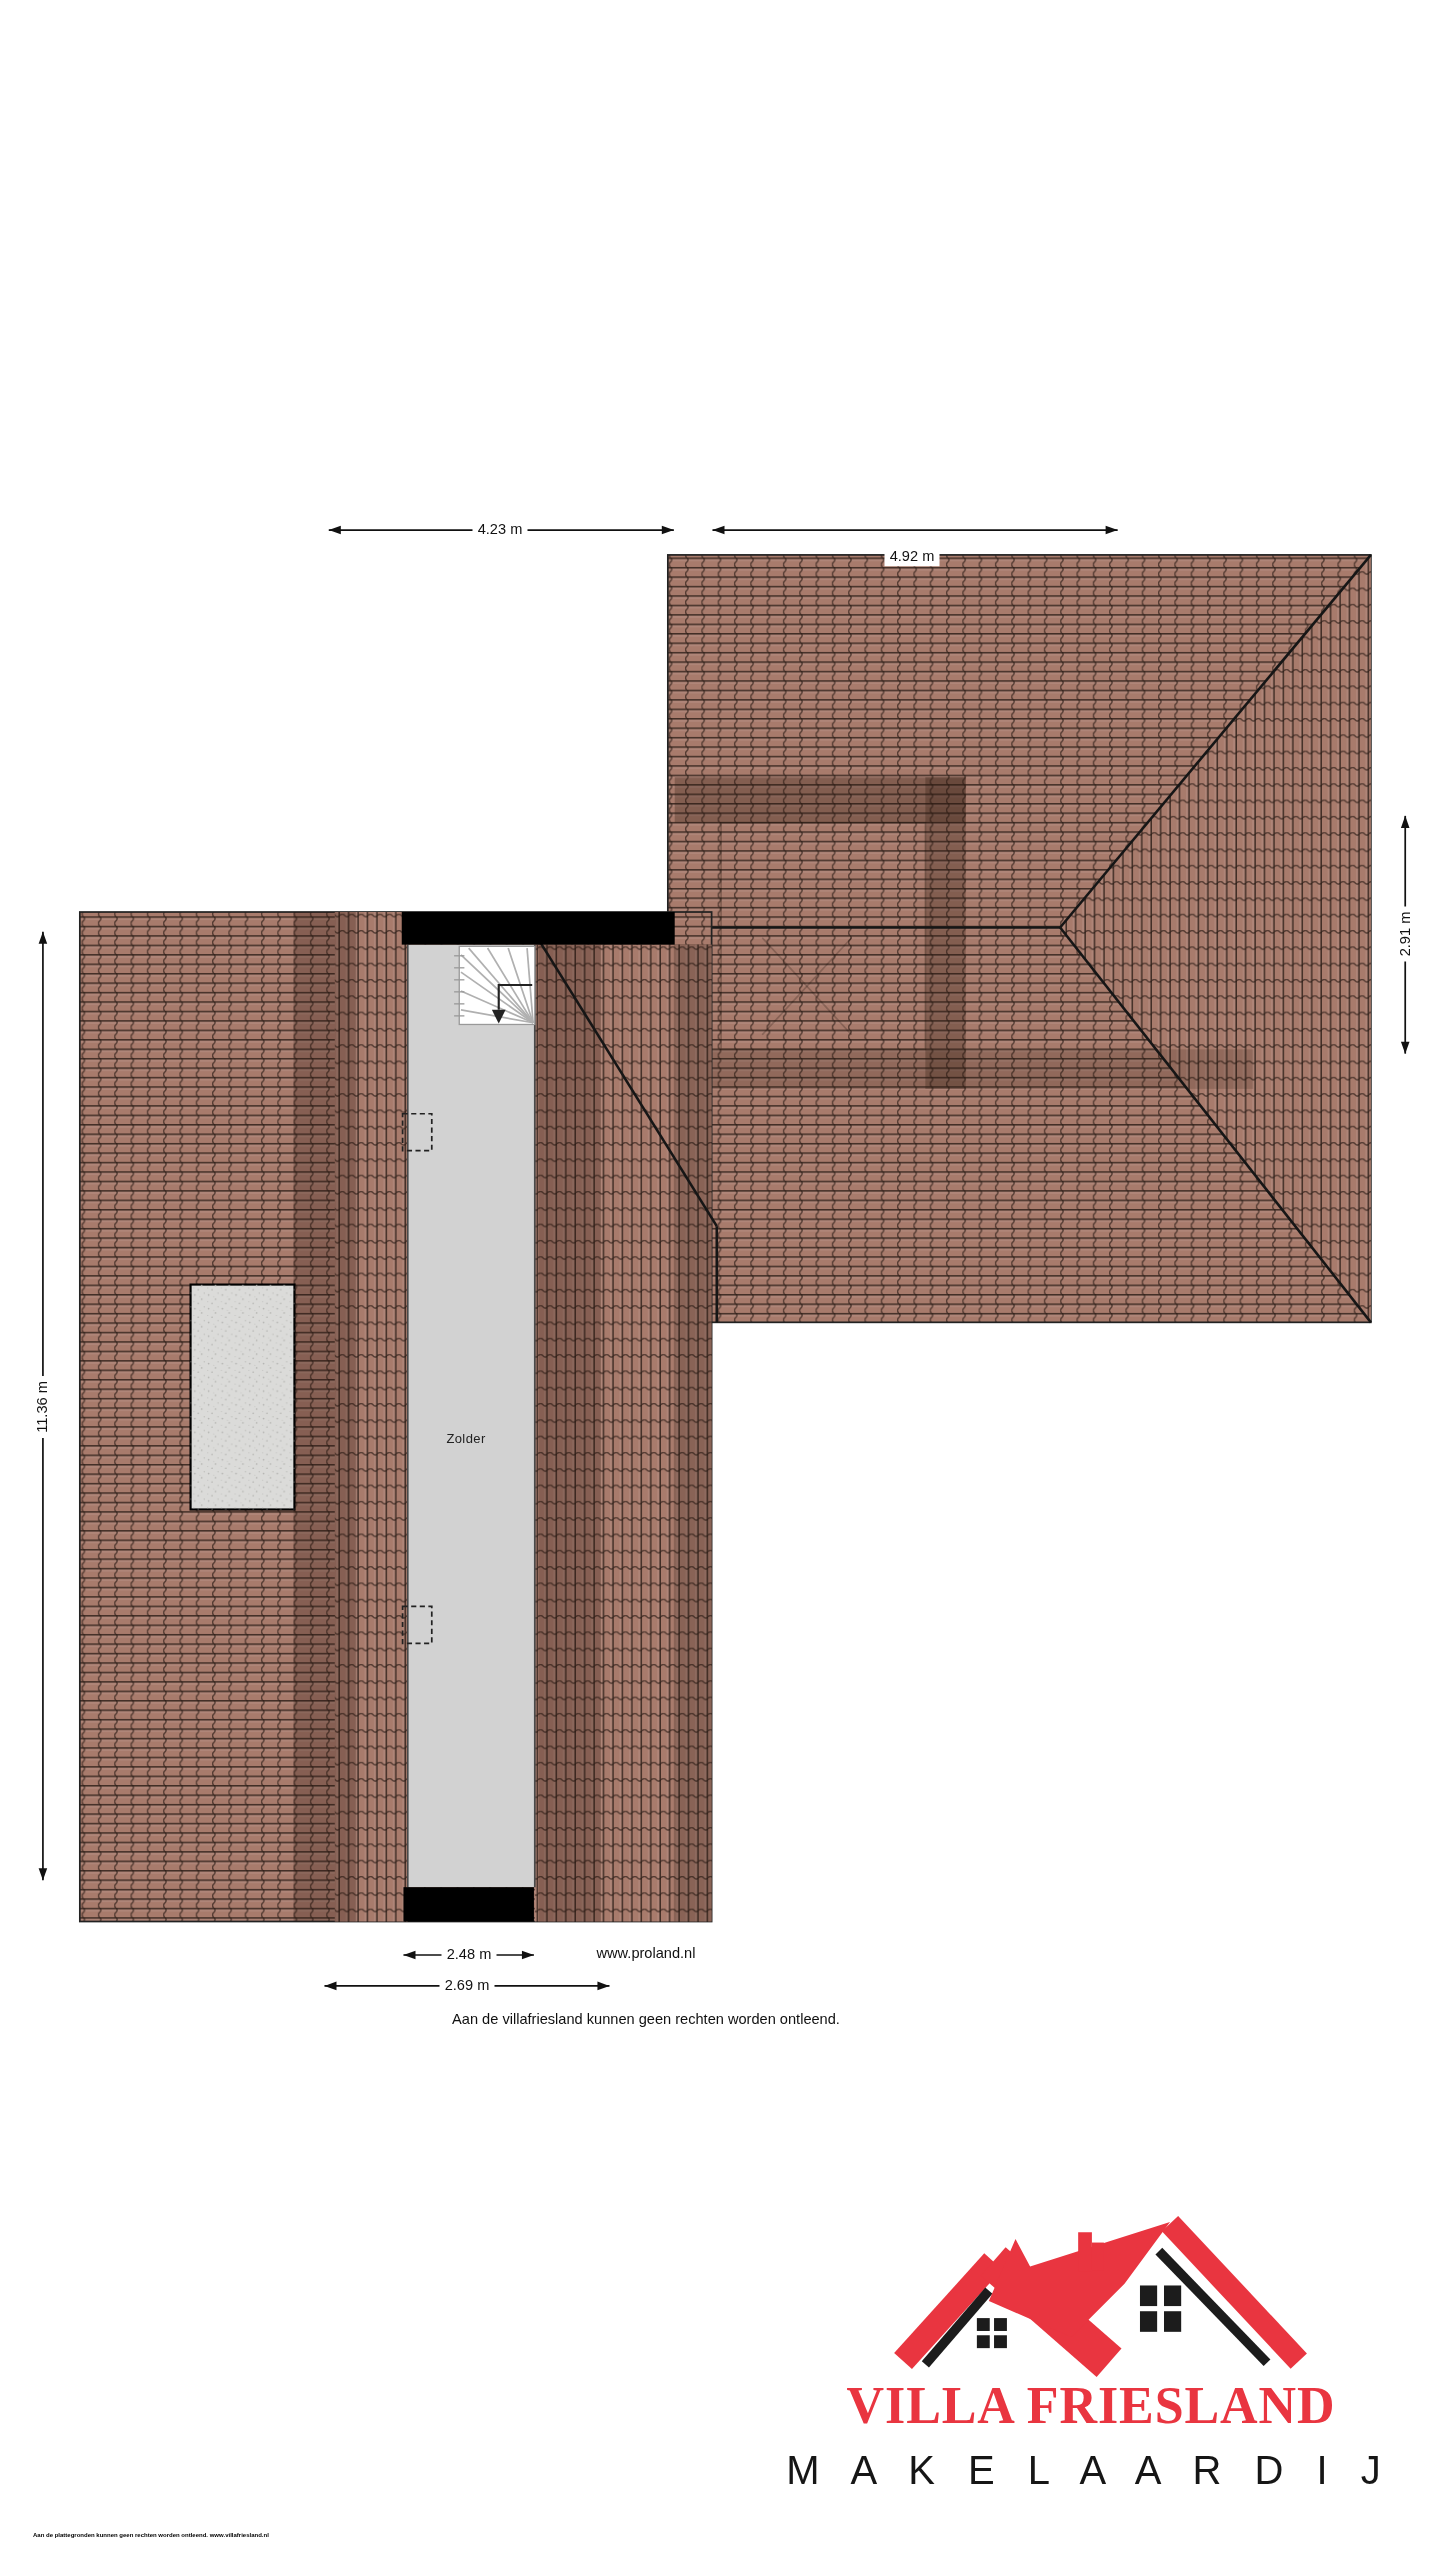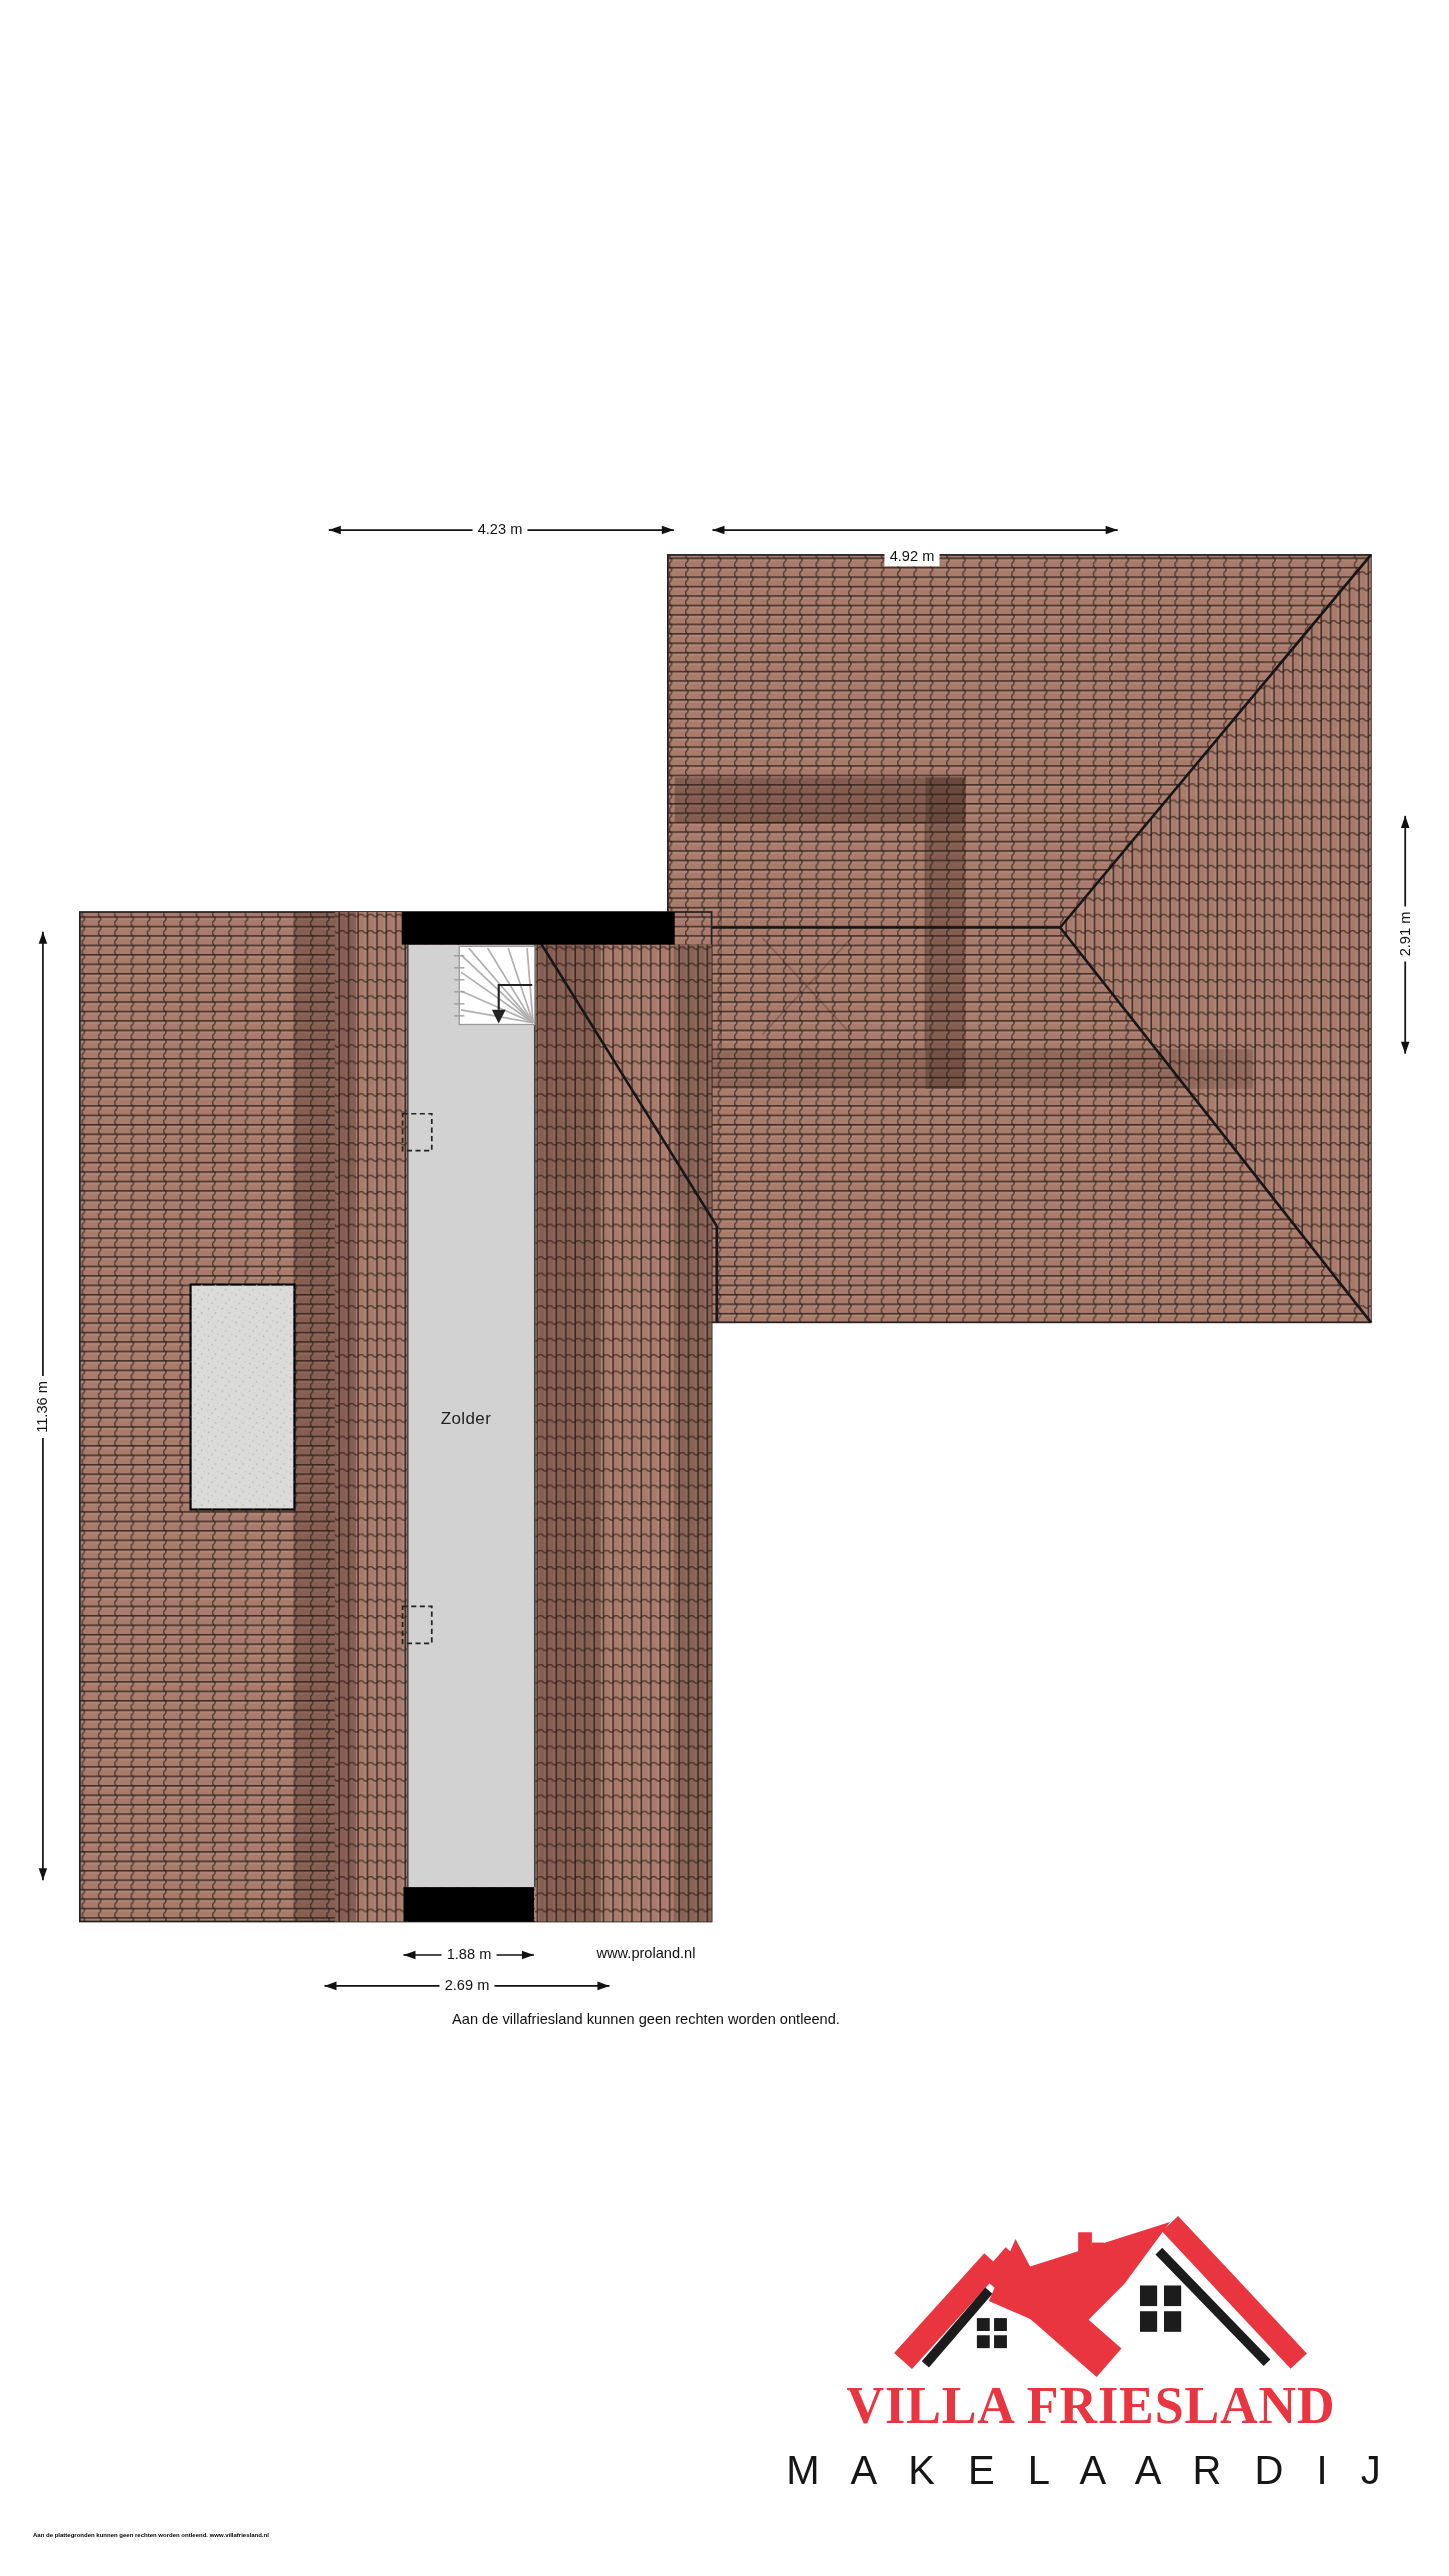--- a/index.html
+++ b/index.html
@@ -2,22 +2,22 @@
 <html style="font-size:13.7px"><head>
 <meta charset="utf-8">
 <style>
   html,body{margin:0;padding:0;background:#ffffff;}
   #screen{position:relative;width:1449px;height:2576px;background:#fff;overflow:hidden;
           font-family:"Liberation Sans", sans-serif;text-decoration:underline;}
   #plan-svg{position:absolute;left:0;top:0;}
   .dim{position:absolute;transform:translate(-50%,-50%);background:#ffffff;padding:0 5.2px;
        font-size:14.6px;color:#111;white-space:nowrap;line-height:1.2;}
   .dim.vert{transform:translate(-50%,-50%) rotate(-90deg);}
-  .room-label{position:absolute;transform:translate(-50%,-50%);font-size:17px;color:#222;
-              letter-spacing:0.4px;background:transparent;}
+  .room-label{position:absolute;transform:translate(-50%,-50%);font-size:13px;color:#222;
+              letter-spacing:0.4px;background:transparent;margin-top:19px;}
   .disclaimer{position:absolute;transform:translateX(-50%);font-size:14.6px;color:#101010;
               white-space:nowrap;line-height:1.55;text-align:center;}
   .logo-wordmark{position:absolute;transform:translateX(-50%);font-family:"Liberation Serif", serif;
                  font-weight:bold;font-size:52px;line-height:1;white-space:nowrap;letter-spacing:0.9px;}
   .logo-tagline{position:absolute;transform:translateX(-50%);font-size:40px;line-height:1;
                 letter-spacing:11px;white-space:nowrap;color:#161616;}
   .smallprint{position:absolute;font-size:6px;font-weight:bold;color:#000;white-space:nowrap;}
 </style>
 </head>
 <body>
@@ -164,21 +164,21 @@
         <rect x="1328" y="2692" width="20" height="24"></rect>
           <rect x="1356" y="2692" width="20" height="24"></rect>
       </g>
     </g>
   </svg>
 
   <span class="dim" style="left:500px;top:530px">4.23 m</span>
   <span class="dim" style="left:912px;top:557px">4.92 m</span>
   <span class="dim vert" style="left:1406px;top:934px">2.91 m</span>
   <span class="dim vert" style="left:43px;top:1407px">11.36 m</span>
-  <span class="dim" style="left:469px;top:1955px">1.88 m</span>
+  <span class="dim" style="left:469px;top:1955px">2.48 m</span>
   <span class="dim" style="left:467px;top:1986px">2.69 m</span>
 
   <span class="room-label" style="left:466px;top:1419px">Zolder</span>
 
   <div class="disclaimer" style="left:646px;top:2008px">Aan de villafriesland kunnen geen rechten worden ontleend.</div>
   <div class="disclaimer" style="left:646px;top:1942px">www.proland.nl</div>
 
   <div class="logo-wordmark" style="left:1091px;top:2380px;color:#e93540">VILLA FRIESLAND</div>
   <div class="logo-tagline" style="left:1089px;top:2450px">M A K E L A A R D I J</div>
 

